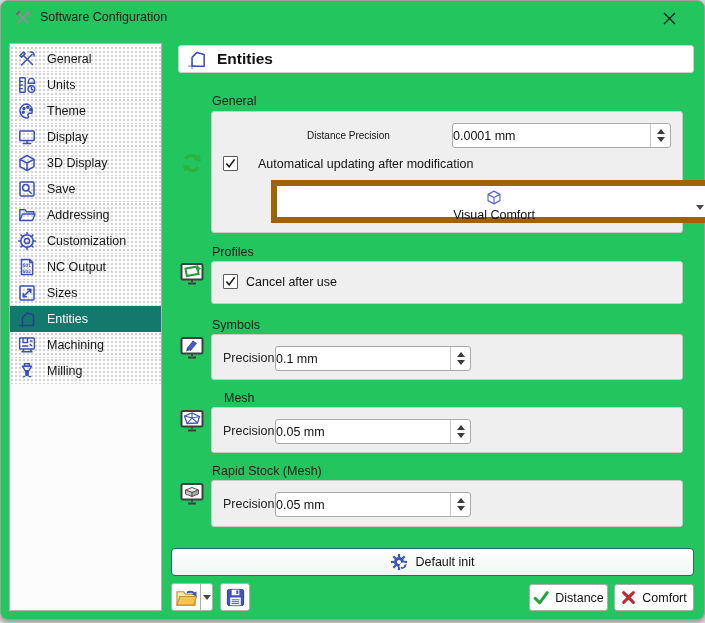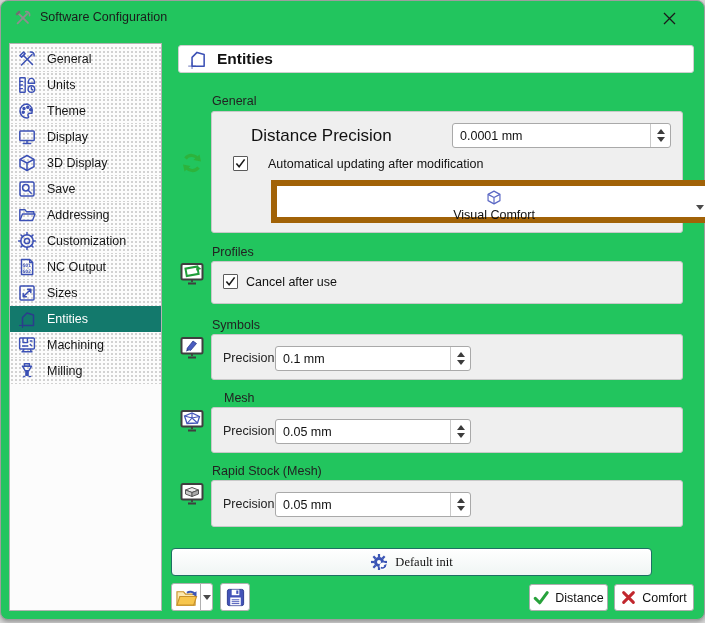--- a/index.html
+++ b/index.html
@@ -30,45 +30,45 @@
   .panel-header{position:absolute;left:177px;top:44px;width:516px;height:28px;background:#ffffff;
                 border:1px solid #cfcfcf;border-radius:3px;box-sizing:border-box;
                 display:flex;align-items:center;gap:9px;padding-left:7px;}
   .panel-header b{font-size:15.5px;color:#111;}
 
   .glabel{position:absolute;font-size:12.5px;color:#222;}
   .gbox{position:absolute;background:#efefef;border:1px solid #c9c9c9;border-radius:3px;box-sizing:border-box;}
   .sec-icon{position:absolute;width:28px;height:26px;}
 
   .dp-label{position:absolute;left:250px;top:122px;width:195px;height:25px;line-height:25px;
-            text-align:left;font-size:17px;color:#111;}
+            text-align:center;font-size:10px;color:#111;}
 
   .spinbox{position:absolute;height:25px;background:#fff;border:1px solid #a9a9a9;border-radius:3px;
            box-sizing:border-box;display:flex;align-items:stretch;}
-  .spin-val{flex:1;padding-left:7px;font-size:12.5px;color:#111;display:flex;align-items:center;}
+  .spin-val{flex:1;font-size:12.5px;color:#111;display:flex;align-items:center;}
   .spin-btns{width:19px;border-left:1px solid #c9c9c9;display:flex;flex-direction:column;
              align-items:center;justify-content:center;gap:3px;}
   .tri-up{width:0;height:0;border-left:4px solid transparent;border-right:4px solid transparent;border-bottom:5px solid #3c3c3c;}
   .tri-down{width:0;height:0;border-left:4px solid transparent;border-right:4px solid transparent;border-top:5px solid #3c3c3c;}
 
   .cb-row{position:absolute;display:flex;align-items:center;gap:8px;font-size:12.5px;color:#111;}
   .cb{width:15px;height:15px;background:#fff;border:1px solid #5a5a5a;border-radius:1px;box-sizing:border-box;
       display:flex;align-items:center;justify-content:center;}
 
   .vc-btn{position:absolute;left:222px;top:179px;width:446px;height:43px;background:#ffffff;
           border:6px solid #a16207;border-radius:0;box-sizing:border-box;margin-left:48px;}
   .vc-cube{position:absolute;left:50%;transform:translateX(-50%);top:3px;}
   .vc-label{position:absolute;top:22px;width:100%;text-align:center;font-size:12.5px;color:#111;}
   .vc-arrow{position:absolute;right:7px;bottom:7px;width:0;height:0;
             border-left:4.5px solid transparent;border-right:4.5px solid transparent;border-top:5px solid #4a4a4a;}
 
-  .default-init{position:absolute;left:170px;top:547px;width:481px;height:28px;
+  .default-init{position:absolute;left:170px;top:547px;width:523px;height:28px;
                 background:linear-gradient(#ffffff,#f0f5f4);border:1px solid #1e6f63;border-radius:4px;
                 box-sizing:border-box;display:flex;align-items:center;justify-content:center;gap:7px;
-                font-size:12.5px;color:#111;font-family:Liberation Serif, serif;}
+                font-size:12.5px;color:#111;}
 
   .tool-btn{position:absolute;top:582px;height:28px;background:#fff;border:1px solid #b0b0b0;
             box-sizing:border-box;display:flex;align-items:center;justify-content:center;}
   .tb-folder{left:170px;width:30px;border-radius:3px 0 0 3px;}
   .tb-folder-arrow{left:199px;width:13px;border-radius:0 3px 3px 0;}
   .tb-save{left:219px;width:30px;border-radius:3px;}
   .dd-arrow{width:0;height:0;border-left:4px solid transparent;border-right:4px solid transparent;border-top:5px solid #4a4a4a;}
 
   .action-btn{position:absolute;top:583px;height:27px;background:#fff;border:1px solid #adadad;border-radius:3px;
               box-sizing:border-box;display:flex;align-items:center;justify-content:center;gap:6px;
@@ -274,21 +274,21 @@
 
   <div class="dp-label">Distance Precision</div>
   <div class="spinbox" style="left:451px;top:122px;width:219px;">
     <span class="spin-val">0.0001 mm</span>
     <span class="spin-btns">
           <i class="tri-up"></i>
           <i class="tri-down"></i>
         </span>
   </div>
 
-  <div class="cb-row" style="left:232px;top:155px;gap:20px;">
+  <div class="cb-row" style="left:222px;top:155px;gap:20px;">
     <span class="cb">
       <svg width="11" height="11" viewBox="0 0 12 12" fill="none" stroke="#1a1a1a" stroke-width="1.8">
             <path d="M1.5 6 L4.5 9.5 L10.5 1.5"></path>
           </svg>
     </span>
     <span>Automatical updating after modification</span>
   </div>
 
   <div class="vc-btn">
     <span class="vc-cube">

